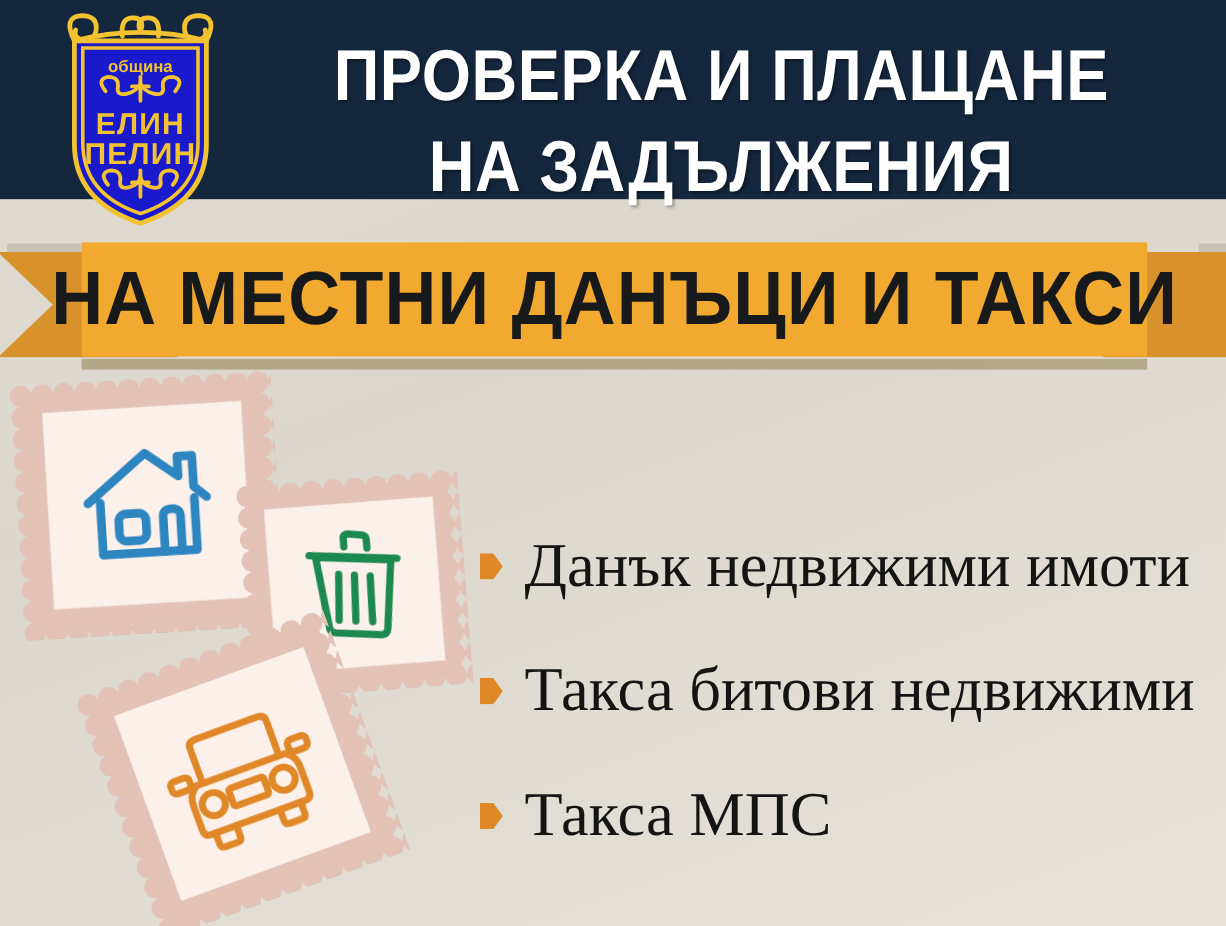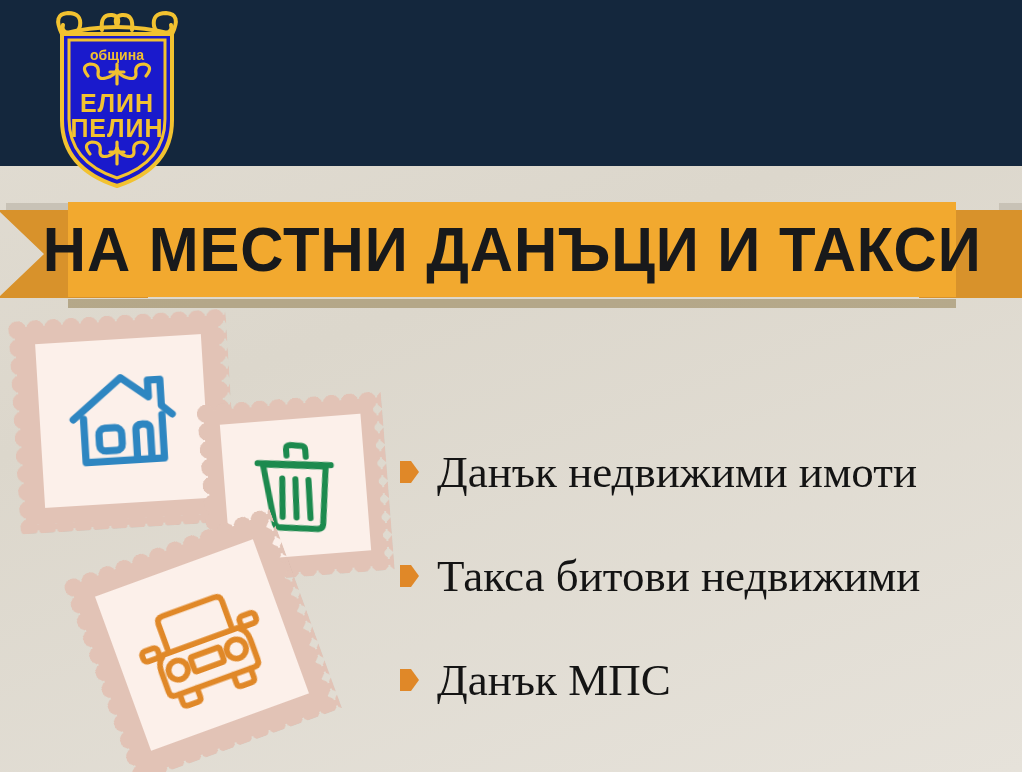--- a/index.html
+++ b/index.html
@@ -194,21 +194,21 @@
   .bullet {
     width: 19px;
     height: 22px;
     flex: 0 0 auto;
     background: #e08828;
     clip-path: polygon(0 0, 11px 0, 19px 11px, 11px 22px, 0 22px);
     margin-right: 18px;
   }
   .list-label {
     font-family: "Liberation Serif", "DejaVu Serif", serif;
-    font-size: 45px;
+    font-size: 52px;
     line-height: 50px;
     color: #141414;
     white-space: nowrap;
   }
 </style>
 </head>
 <body>
 
 <div id="poster">
 
@@ -243,20 +243,24 @@
 
         <g stroke="#F2C230" stroke-width="3.2" fill="none" stroke-linecap="round">
           <path d="M48 146 Q40 136 50 134 Q60 134 58 144 Q58 150 66 148 Q73 146 75 140"></path>
           <path d="M102 146 Q110 136 100 134 Q90 134 92 144 Q92 150 84 148 Q77 146 75 140"></path>
           <path d="M75 134 L75 156"></path>
           <path d="M68 144 L82 144"></path>
         </g>
       </svg>
     </div>
 
+    <div class="title-wrap">
+      <div class="title-line">ПРОВЕРКА И ПЛАЩАНЕ</div>
+      <div class="title-line">НА ЗАДЪЛЖЕНИЯ</div>
+    </div>
   </div>
 
   <div class="ribbon">
     <div class="ribbon-fold left"></div>
     <div class="ribbon-fold right"></div>
     <div class="ribbon-tail left"></div>
     <div class="ribbon-tail right"></div>
     <div class="ribbon-shadow"></div>
     <div class="ribbon-main">
       <span class="ribbon-text">НА МЕСТНИ ДАНЪЦИ И ТАКСИ</span>
@@ -321,17 +325,17 @@
     <div class="list-item">
       <span class="bullet"></span>
       <span class="list-label">Данък недвижими имоти</span>
     </div>
     <div class="list-item">
       <span class="bullet"></span>
       <span class="list-label">Такса битови недвижими</span>
     </div>
     <div class="list-item">
       <span class="bullet"></span>
-      <span class="list-label">Данък МПС</span>
+      <span class="list-label">Такса МПС</span>
     </div>
   </div>
 
 </div>
 
 </body></html>

